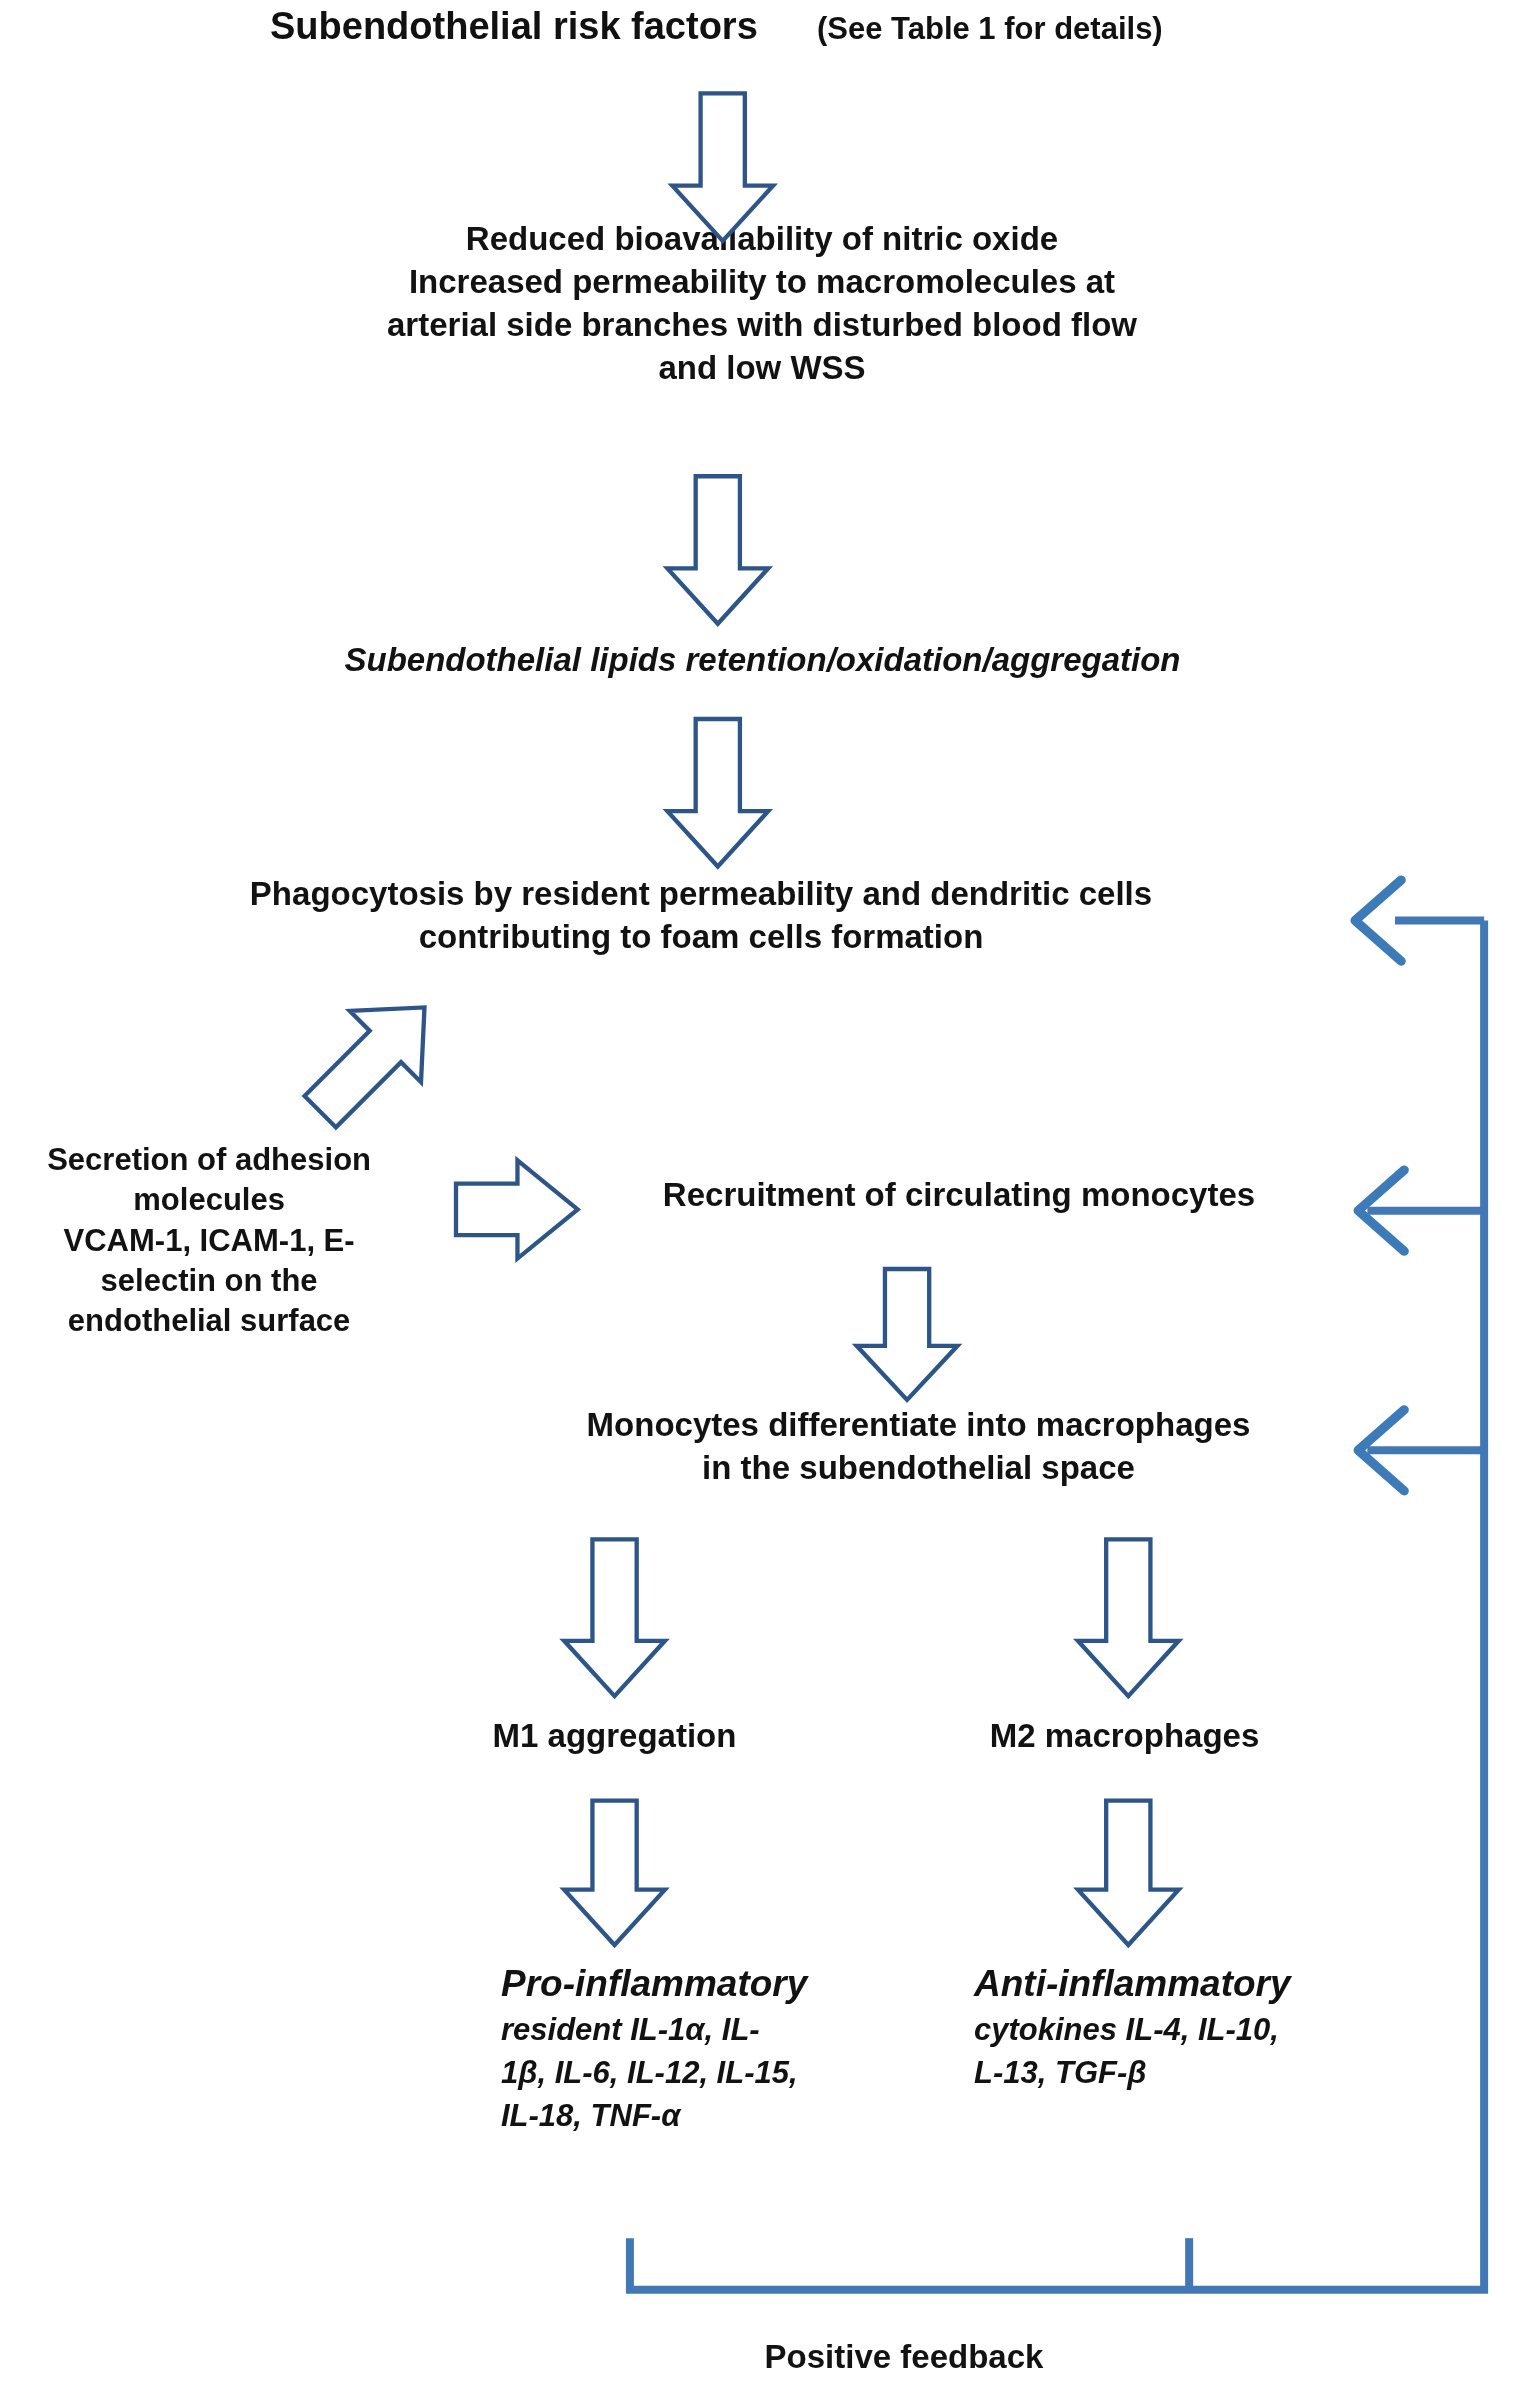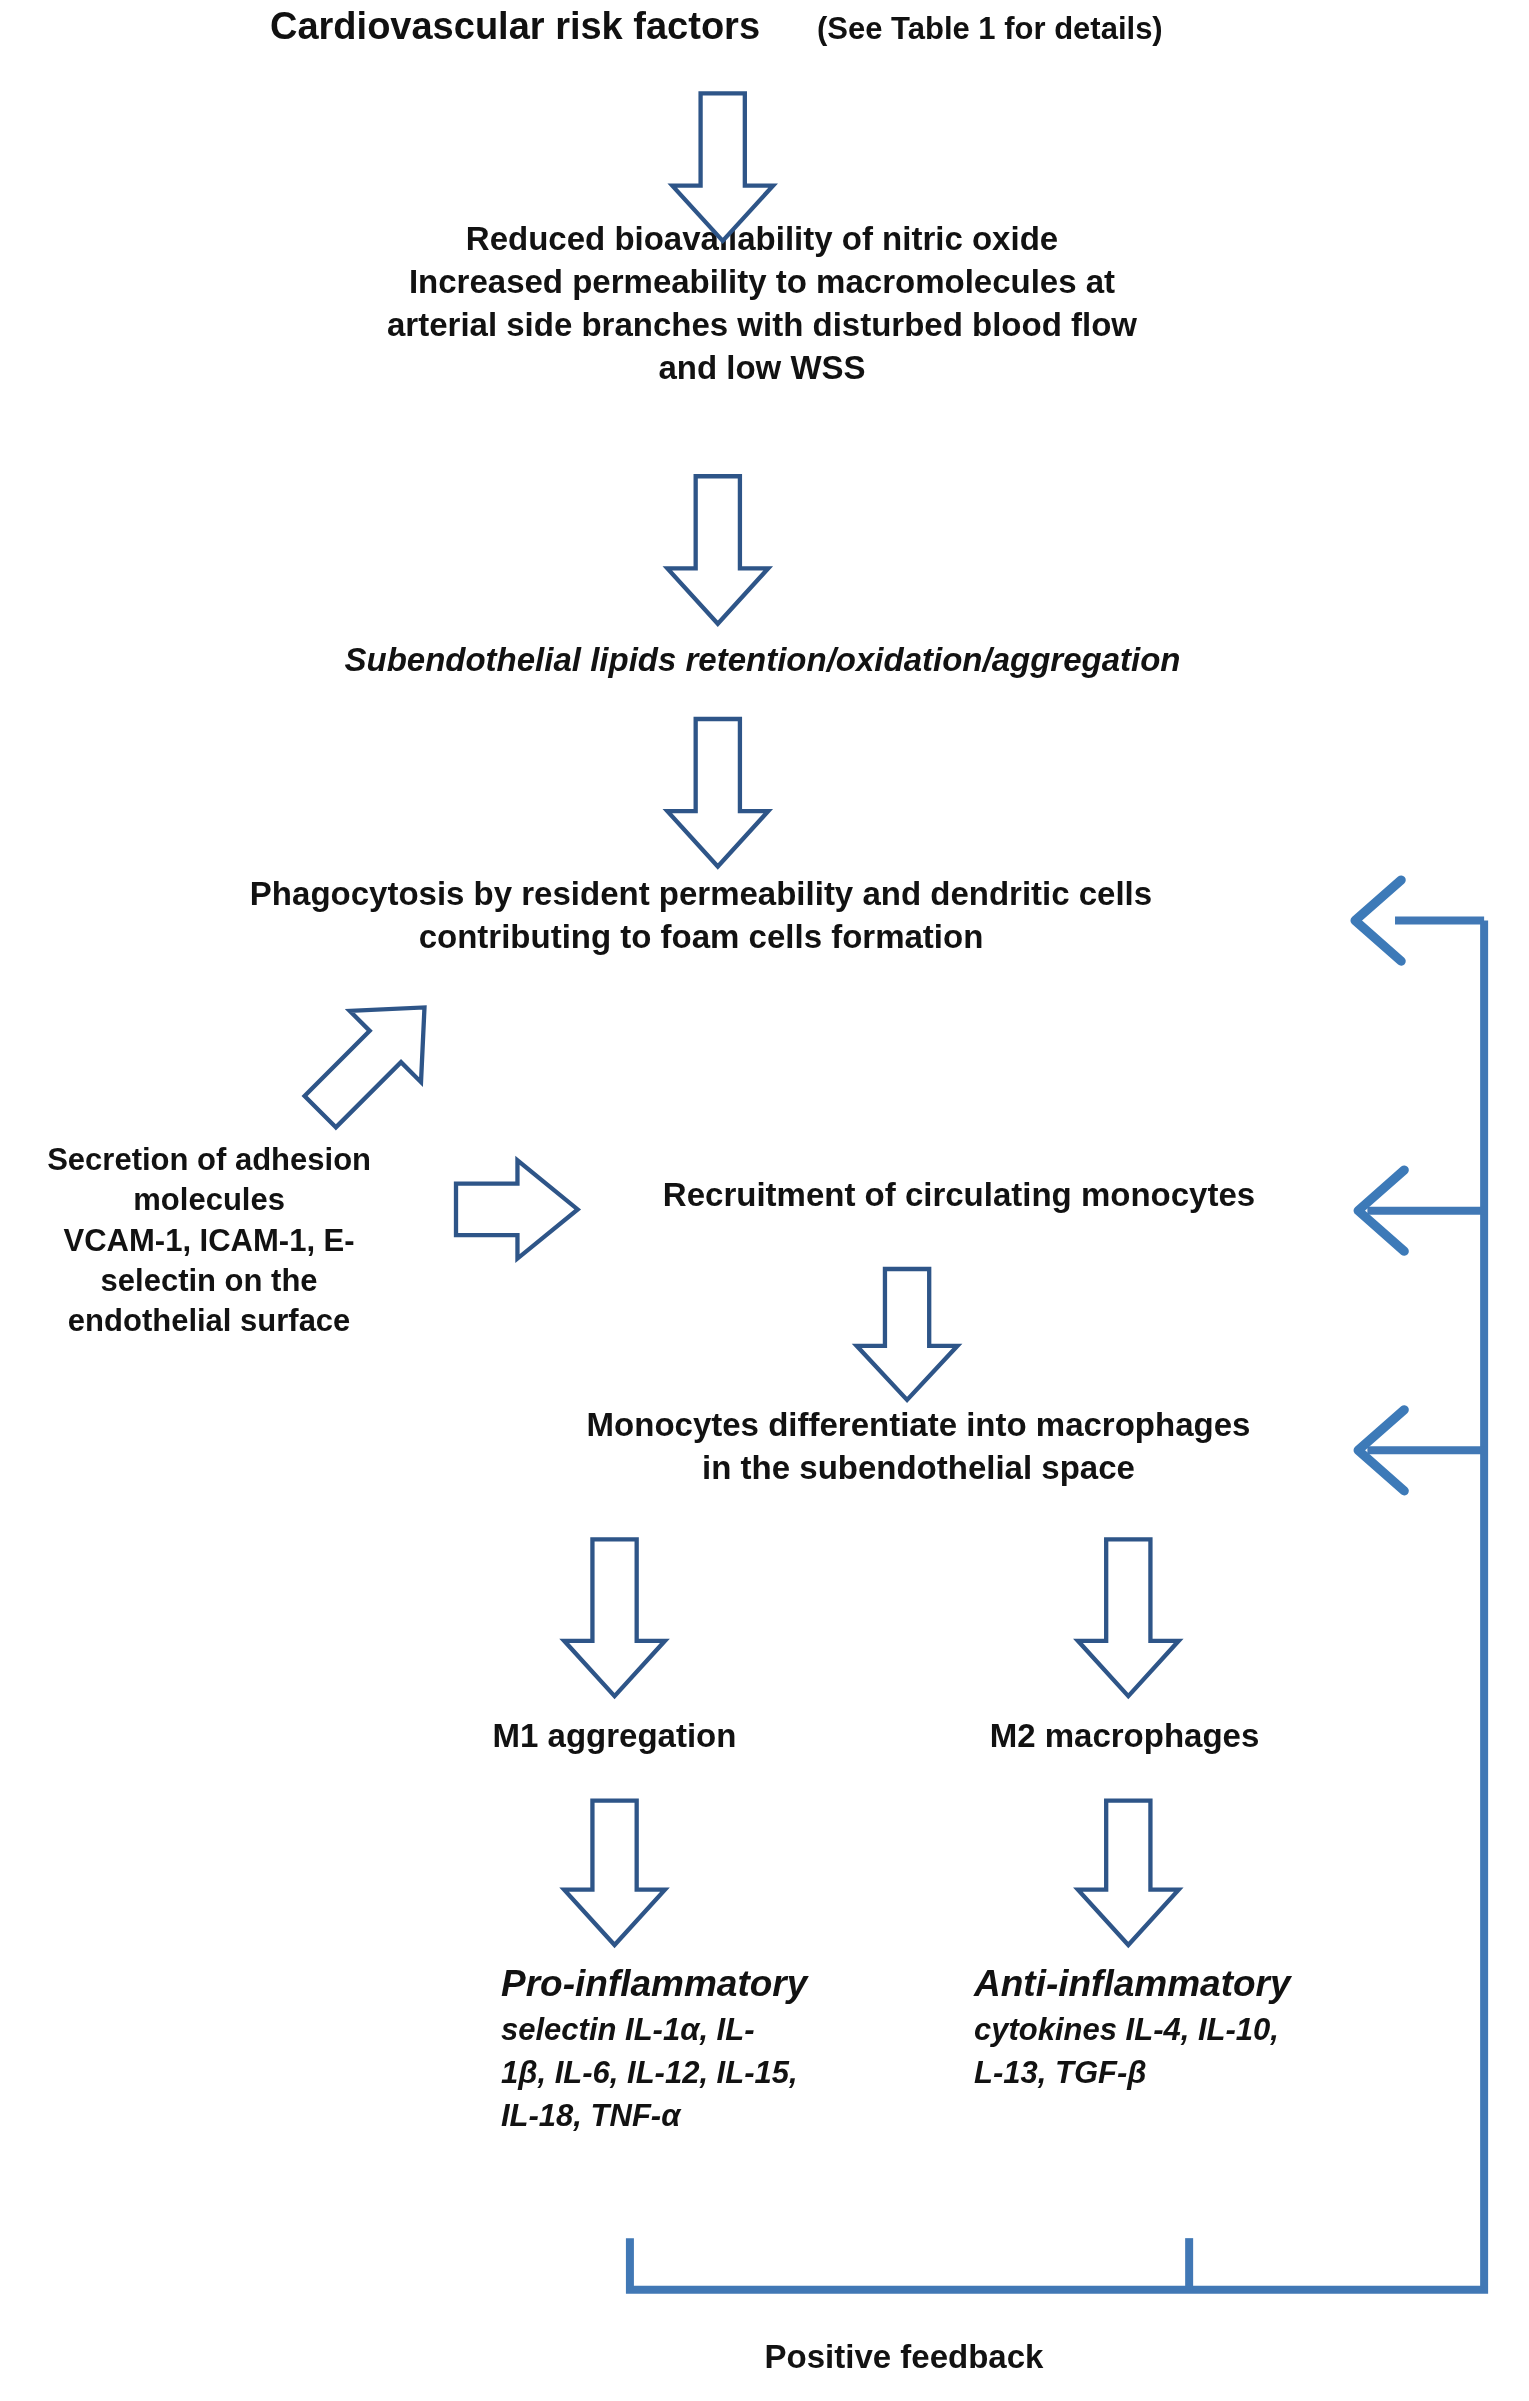--- a/index.html
+++ b/index.html
@@ -67,21 +67,21 @@
     stroke-width:15;
     stroke-linecap:round;
     stroke-linejoin:round;
   }
 </style>
 </head>
 <body>
 
 <div id="canvas">
 
-  <div class="title-main t-big" style="left:270px;top:4.9px;">Cardiovascular risk factors</div>
+  <div class="title-main t-big" style="left:270px;top:4.9px;">Subendothelial risk factors</div>
   <div class="title-main t-small" style="left:817px;top:11px;">(See Table 1 for details)</div>
 
   <div class="node n-lg" style="left:209px;top:218px;width:1106px;">Reduced bioavailability of nitric oxide
 Increased permeability to macromolecules at
 arterial side branches with disturbed blood flow
 and low WSS</div>
 
   <div class="node n-lg" style="left:148px;top:639px;width:1229px;font-style:italic;">Subendothelial lipids retention/oxidation/aggregation</div>
 
   <div class="node n-lg" style="left:148px;top:873px;width:1106px;">Phagocytosis by resident permeability and dendritic cells
@@ -97,21 +97,21 @@
 
   <div class="node n-lg" style="left:510px;top:1404px;width:817px;">Monocytes differentiate into macrophages
 in the subendothelial space</div>
 
   <div class="node n-lg" style="left:430px;top:1715px;width:369px;">M1 aggregation</div>
 
   <div class="node n-lg" style="left:940px;top:1715px;width:369px;">M2 macrophages</div>
 
   <div class="cyto-block" style="left:501px;top:1958px;width:381px;">
     <div class="cyto-head">Pro-inflammatory</div>
-    <div class="cyto-body">selectin IL-1α, IL-</div>
+    <div class="cyto-body">resident IL-1α, IL-</div>
     <div class="cyto-body">1β, IL-6, IL-12, IL-15,</div>
     <div class="cyto-body">IL-18, TNF-α</div>
   </div>
 
   <div class="cyto-block" style="left:974px;top:1958px;width:393px;">
     <div class="cyto-head">Anti-inflammatory</div>
     <div class="cyto-body">cytokines IL-4, IL-10,</div>
     <div class="cyto-body">L-13, TGF-β</div>
   </div>
 

